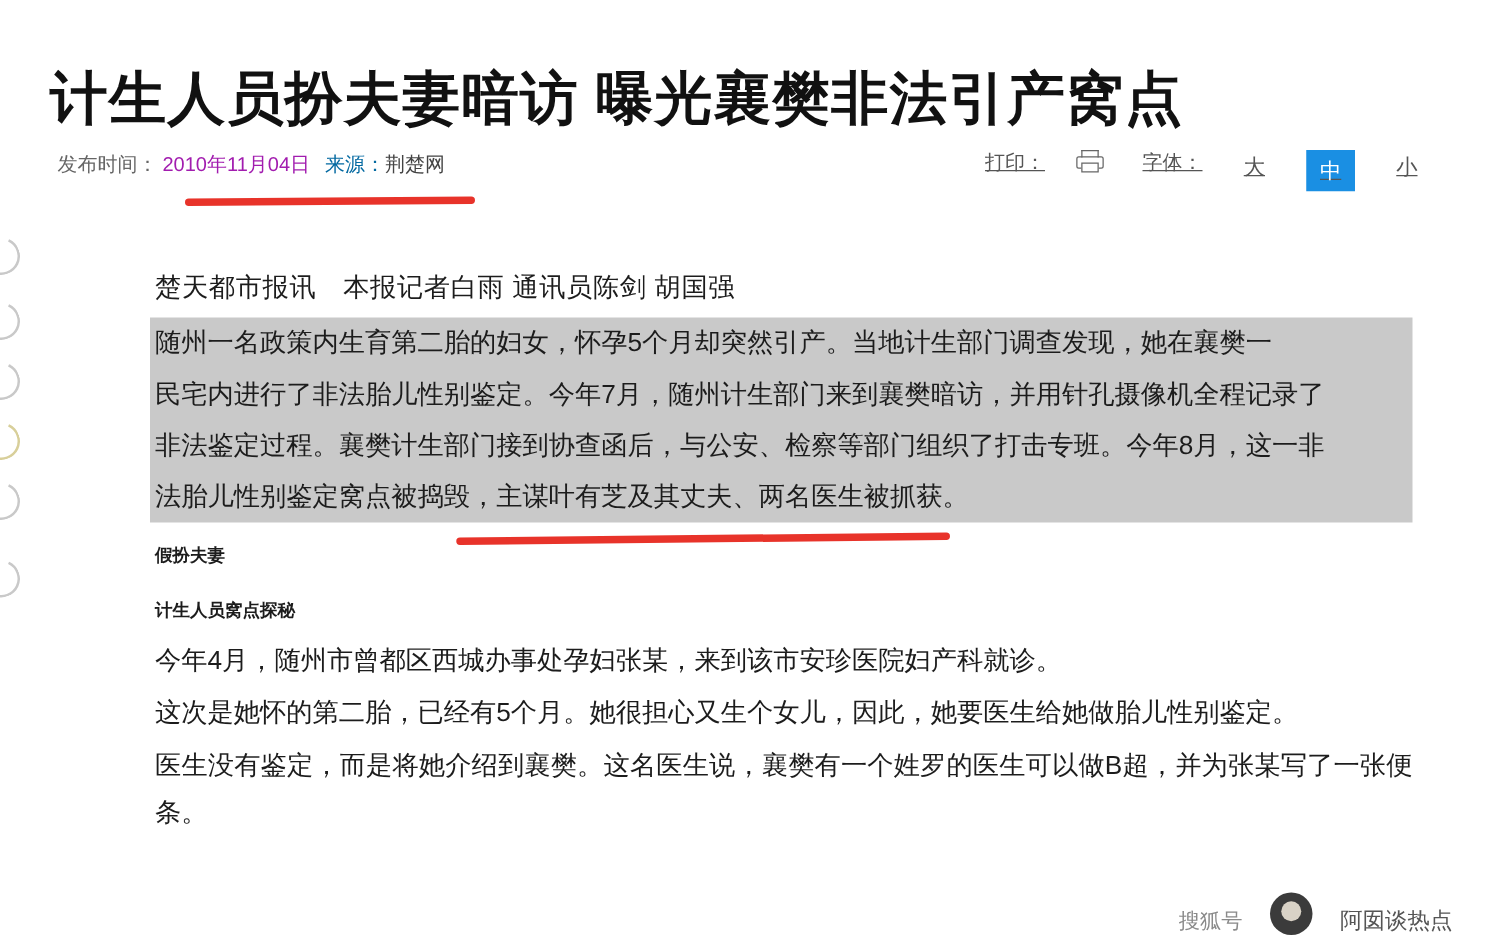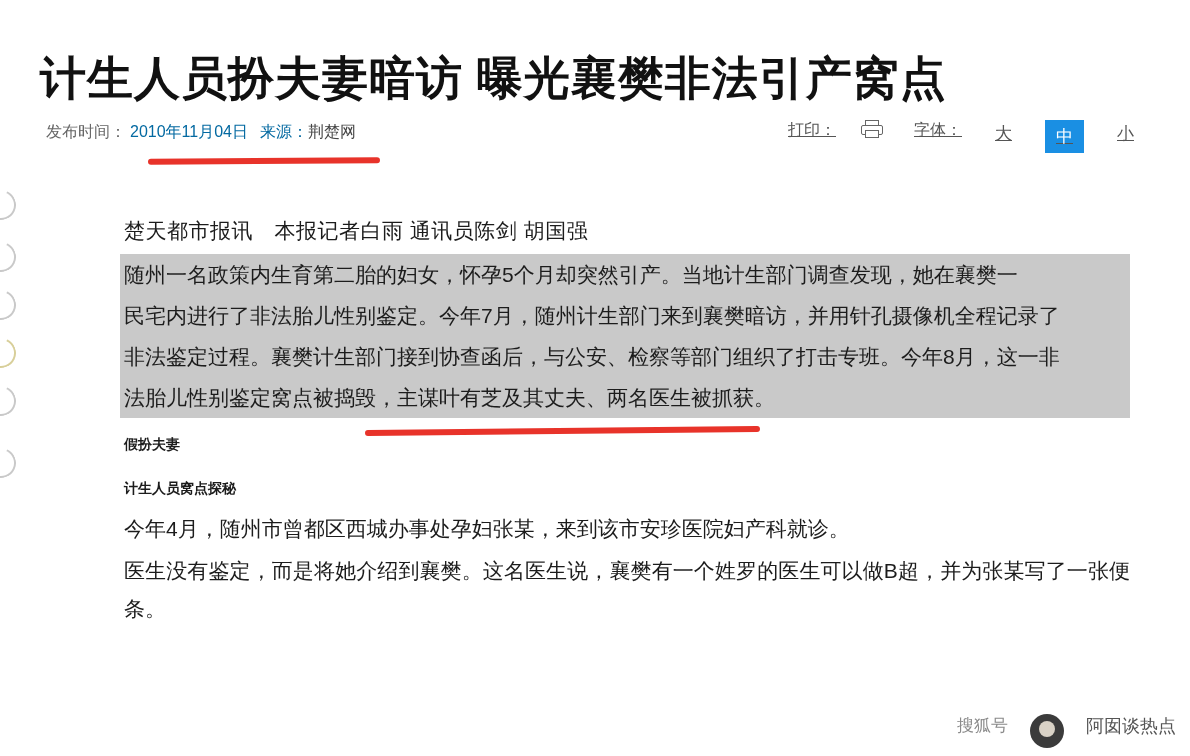--- a/index.html
+++ b/index.html
@@ -65,21 +65,21 @@
     font-size: 16px;
     color: #555;
   }
   .meta-left {
     position: absolute;
     left: 0;
     top: 0;
     white-space: nowrap;
   }
   .meta-left .label { color: #666; }
-  .meta-left .date { color: #0369a1; margin: 0 10px 0 4px; }
+  .meta-left .date { color: #a21caf; margin: 0 10px 0 4px; }
   .meta-left .src-label { color: #0369a1; margin-left: 2px; }
   .meta-left .src { color: #444; margin-left: 0; }
 
   .meta-right {
     position: absolute;
     right: 8px;
     top: -2px;
     display: flex;
     align-items: flex-start;
     gap: 25px;
@@ -184,24 +184,24 @@
     line-height: 36px;
   }
   .para {
     margin-top: 4px;
     line-height: 38px;
     text-align: justify;
   }
 
   .watermark {
     position: absolute;
-    right: 14px;
+    right: 28px;
     bottom: 8px;
     display: flex;
-    align-items: flex-start;
+    align-items: flex-end;
     gap: 22px;
     color: #8a8a8a;
     font-size: 17px;
   }
   .wm-avatar {
     width: 34px;
     height: 34px;
     border-radius: 50%;
     background: #3b3b3b;
     position: relative;
@@ -260,20 +260,21 @@
       <span class="h-line">随州一名政策内生育第二胎的妇女，怀孕5个月却突然引产。当地计生部门调查发现，她在襄樊一</span>
       <span class="h-line">民宅内进行了非法胎儿性别鉴定。今年7月，随州计生部门来到襄樊暗访，并用针孔摄像机全程记录了</span>
       <span class="h-line">非法鉴定过程。襄樊计生部门接到协查函后，与公安、检察等部门组织了打击专班。今年8月，这一非</span>
       <span class="h-line last-line" style="display:inline-block;">法胎儿性别鉴定窝点被捣毁，主谋叶有芝及其丈夫、两名医生被抓获。</span>
     </div>
 
     <div class="sub-head">假扮夫妻</div>
     <div class="sub-head">计生人员窝点探秘</div>
 
     <div class="para">今年4月，随州市曾都区西城办事处孕妇张某，来到该市安珍医院妇产科就诊。</div>
+    <div class="para">这次是她怀的第二胎，已经有5个月。她很担心又生个女儿，因此，她要医生给她做胎儿性别鉴定。</div>
     <div class="para">医生没有鉴定，而是将她介绍到襄樊。这名医生说，襄樊有一个姓罗的医生可以做B超，并为张某写了一张便条。</div>
   </div>
 
   <div class="underline-mid"></div>
 
   <div class="watermark">
     <span>搜狐号</span>
     <span class="wm-avatar"></span>
     <span class="wm-name">阿囡谈热点</span>
   </div>

